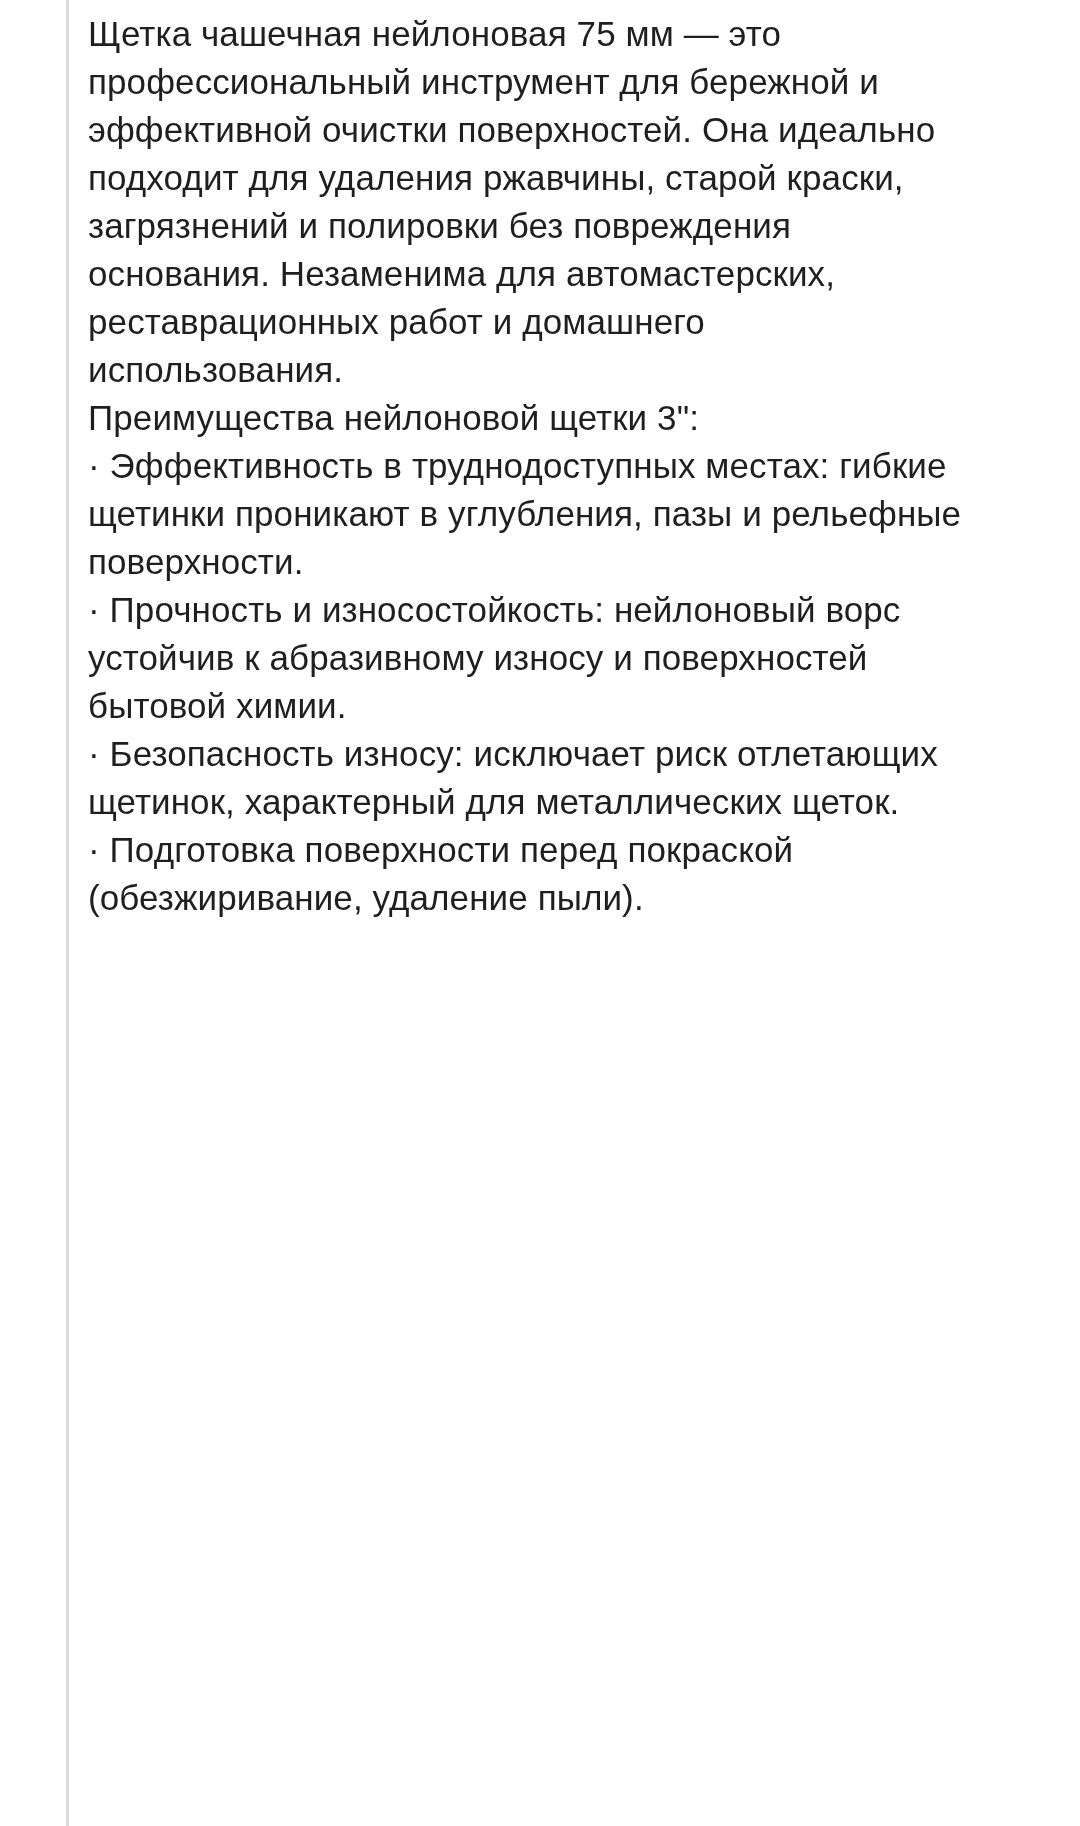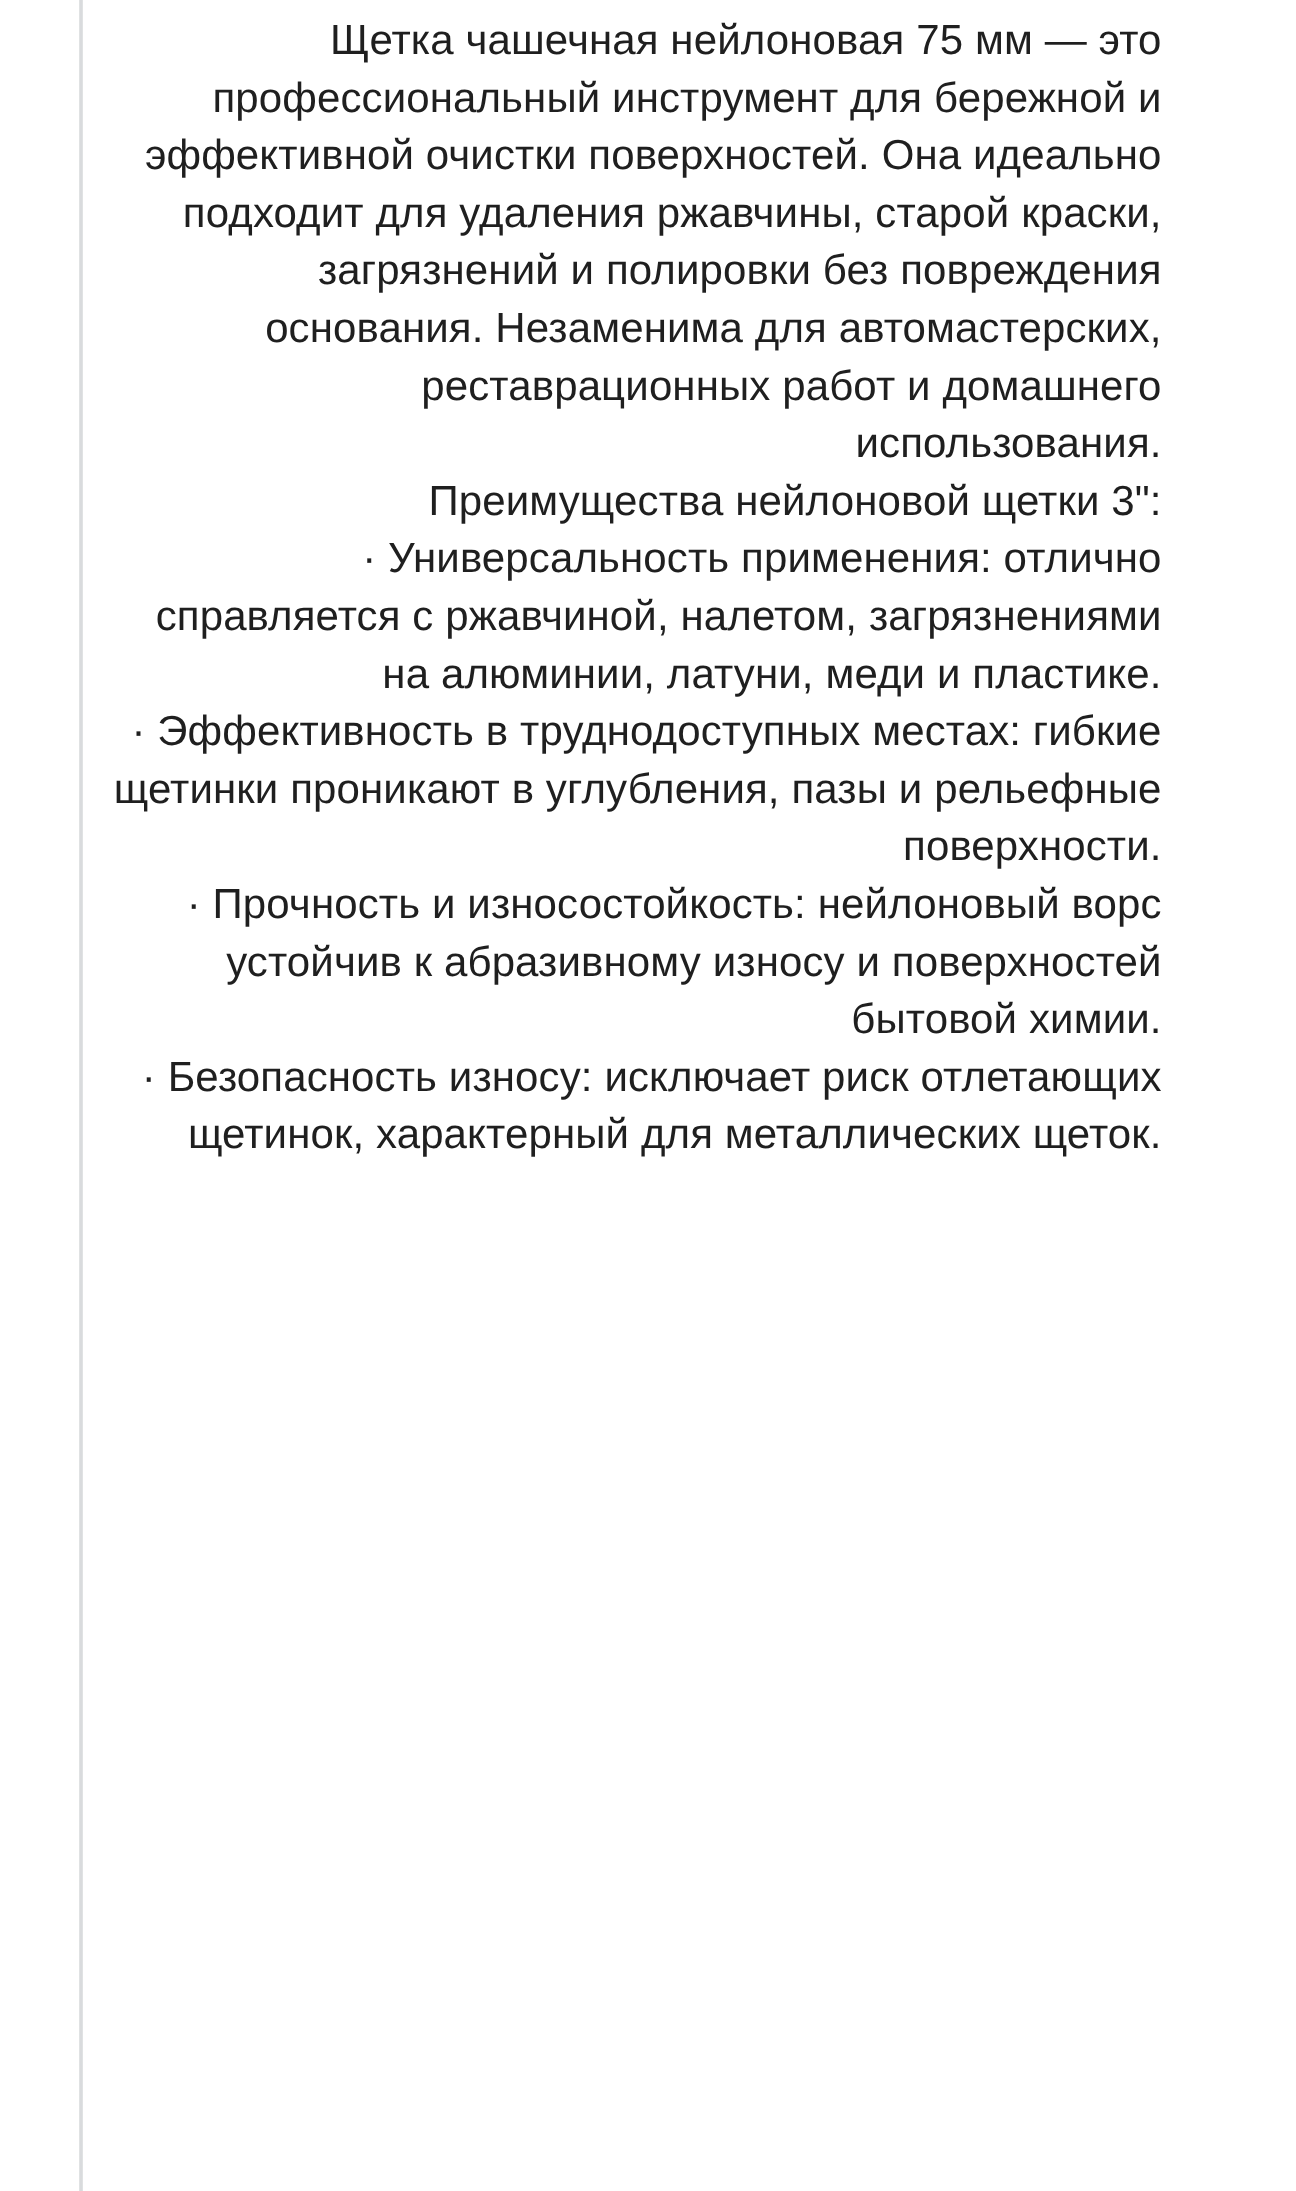--- a/index.html
+++ b/index.html
@@ -37,47 +37,47 @@
     padding-top: 10px;
     box-sizing: border-box;
   }
   p.para {
     margin: 0;
     font-size: 35px;
     line-height: 48px;
     letter-spacing: 0.1px;
     color: #1f1f1f;
     font-weight: 400;
-    text-align: right;
+    text-align: left;
     word-wrap: break-word;
   }
   p.para.tight {
     margin-top: 0;
   }
 </style>
 </head>
 <body>
 
 <div class="page">
 
   <div class="left-rule"></div>
 
   <div class="content">
 
     <p class="para tight">Щетка чашечная нейлоновая 75 мм — это профессиональный инструмент для бережной и эффективной очистки поверхностей. Она идеально подходит для удаления ржавчины, старой краски, загрязнений и полировки без повреждения основания. Незаменима для автомастерских, реставрационных работ и домашнего использования.</p>
 
     <p class="para">Преимущества нейлоновой щетки 3":</p>
 
 
-    <p class="para">· Универсальность применения: отлично справляется с ржавчиной, налетом, загрязнениями на алюминии, латуни, меди и пластике.</p>
 
     <p class="para">· Эффективность в труднодоступных местах: гибкие щетинки проникают в углубления, пазы и рельефные поверхности.</p>
 
     <p class="para">· Прочность и износостойкость: нейлоновый ворс устойчив к абразивному износу и поверхностей бытовой химии.</p>
 
     <p class="para">· Безопасность износу: исключает риск отлетающих щетинок, характерный для металлических щеток.</p>
 
 
 
 
+    <p class="para">· Подготовка поверхности перед покраской (обезжиривание, удаление пыли).</p>
 
   </div>
 </div>
 
 </body></html>

